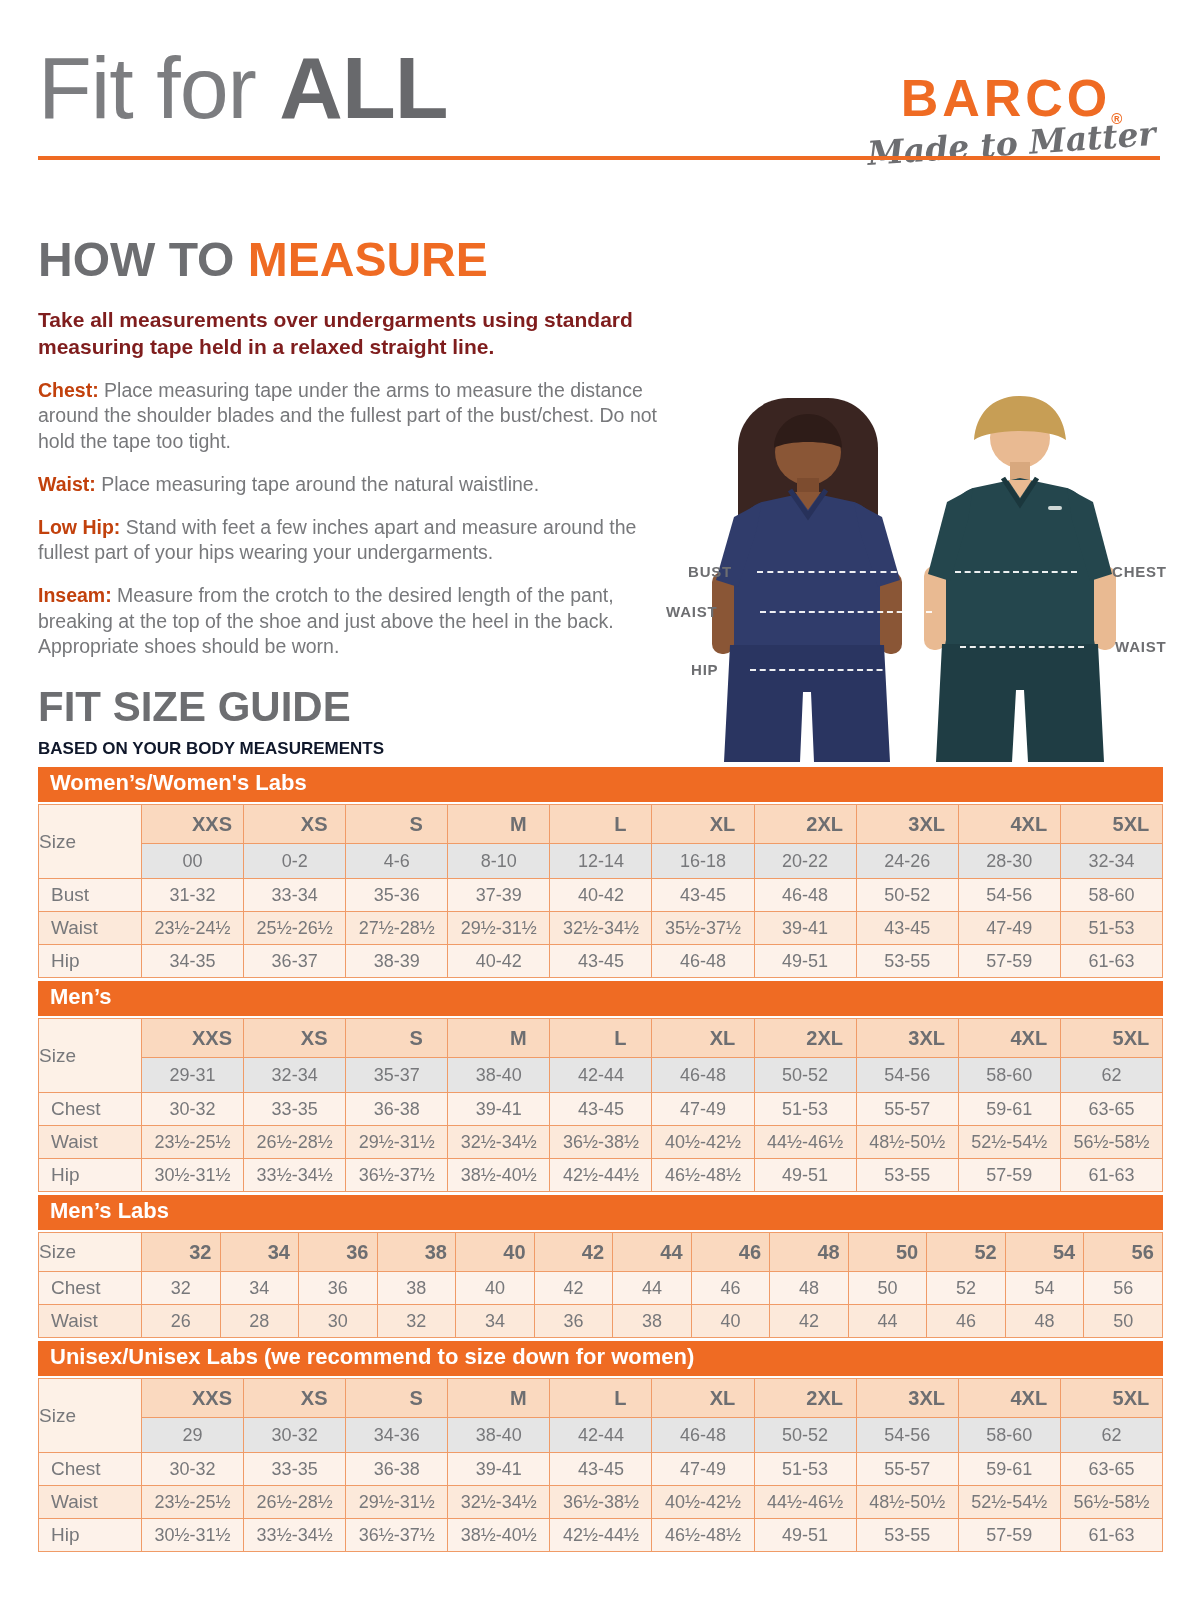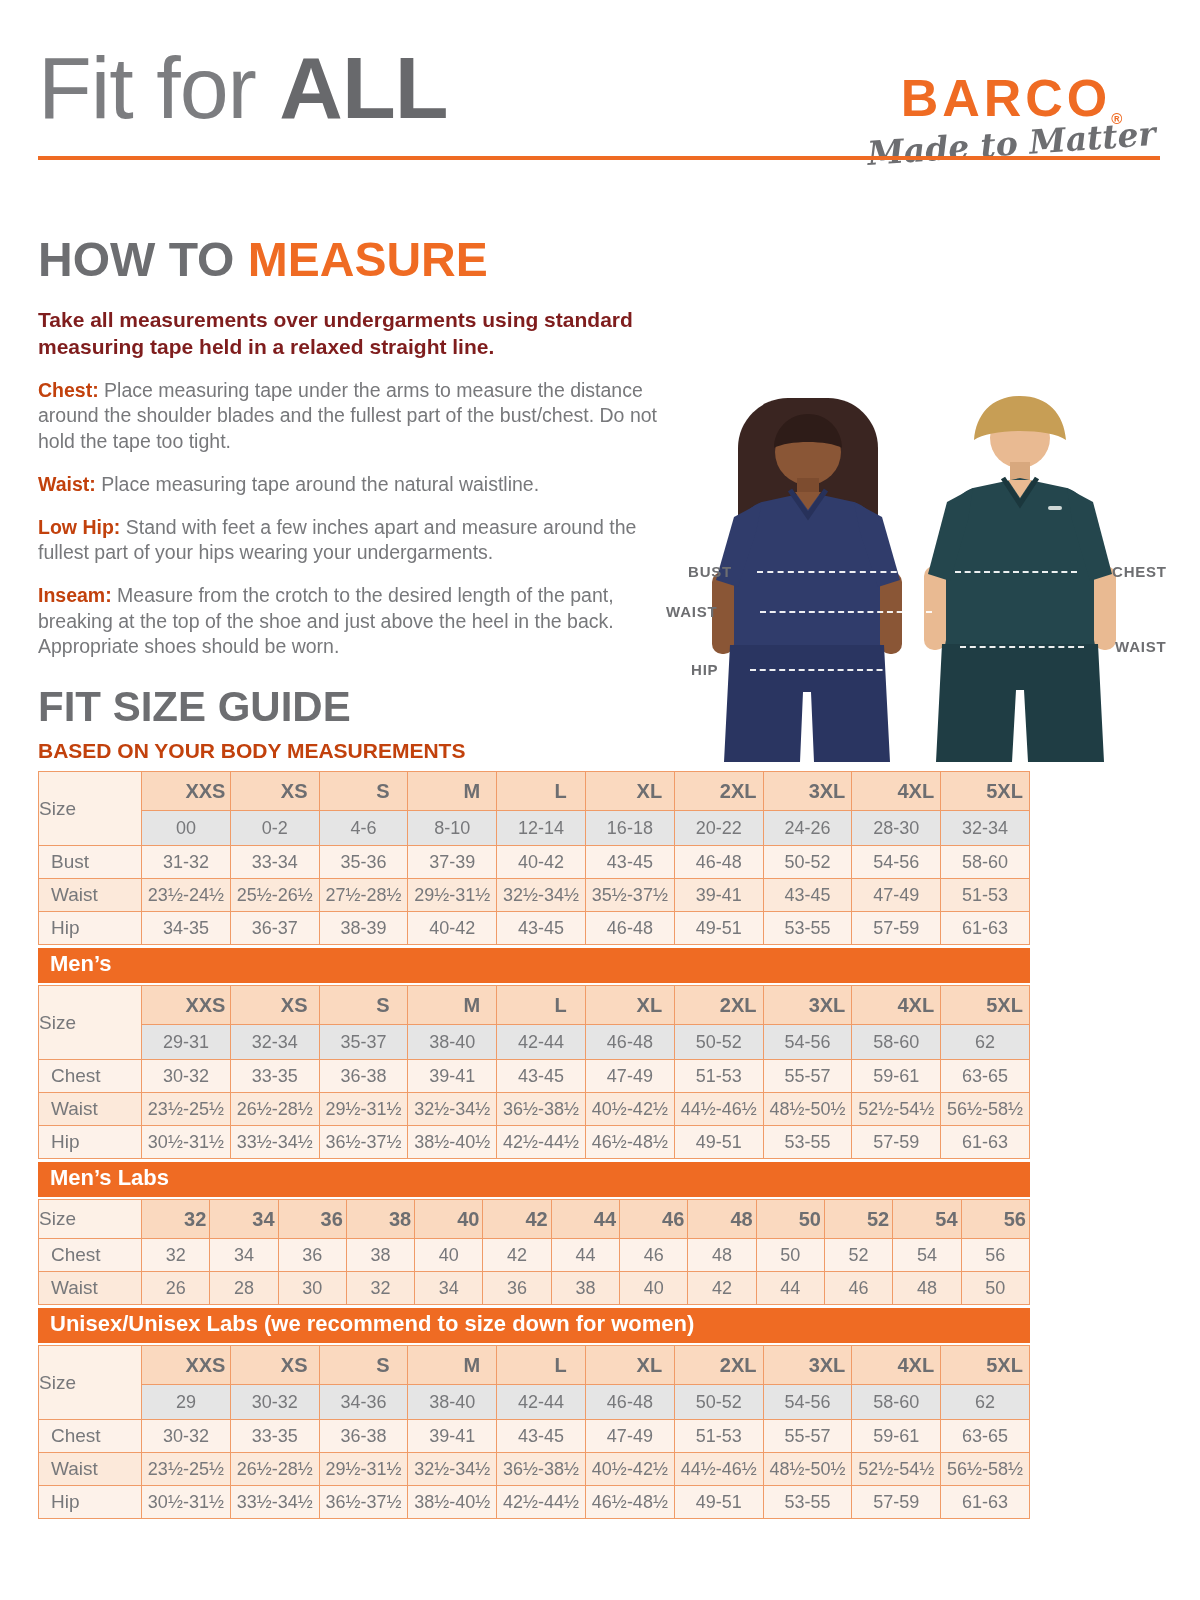--- a/index.html
+++ b/index.html
@@ -29,23 +29,23 @@
     color:#7f1d1d; line-height:1.3; }
   .measure-item { margin-top:17px; width:645px; font-size:19.5px; color:#77787B; line-height:1.32; }
   .measure-item .mlabel { color:#c2410c; font-weight:bold; }
 
   
   .figure { position:absolute; }
   .fig-label { position:absolute; font-size:15px; font-weight:bold; color:#6D6E71; letter-spacing:0.8px; }
   .meas-line { position:absolute; border-top:2px dashed rgba(255,255,255,0.92); }
 
   
-  .size-guide { position:absolute; left:38px; top:684px; width:992px; }
+  .size-guide { position:absolute; left:38px; top:684px; width:1125px; }
   .sg-heading { font-size:42px; font-weight:bold; color:#6D6E71; line-height:1.1; }
-  .sg-subheading { margin-top:9px; font-size:21px; font-weight:bold; color:#c2410c; }
+  .sg-subheading { margin-top:9px; font-size:17px; font-weight:bold; color:#0f172a; }
   #size-tables { margin-top:8px; }
 
   .table-banner { background:#EF6B23; color:#ffffff; font-weight:bold; font-size:22px;
     padding:3px 12px 6px; margin-top:3px; margin-bottom:2px; }
   table.size-table { width:100%; border-collapse:collapse; table-layout:fixed; }
   table.size-table td, table.size-table th {
     border:1px solid #F09B67; text-align:center; color:#77787B;
     font-size:18px; font-weight:normal; padding:0; height:32px; overflow:hidden; }
   table.size-table th.letter { background:#FAD9BF; color:#6D6E71; font-weight:bold;
     font-size:20px; height:38px;padding-left:39px; }
@@ -135,20 +135,21 @@
   <div class="fig-label" style="left:688px; top:563px;">BUST</div>
   <div class="fig-label" style="left:666px; top:603px;">WAIST</div>
   <div class="fig-label" style="left:691px; top:661px;">HIP</div>
   <div class="fig-label" style="left:1112px; top:563px;">CHEST</div>
   <div class="fig-label" style="left:1115px; top:638px;">WAIST</div>
 
   <div class="size-guide">
     <div class="sg-heading">FIT SIZE GUIDE</div>
     <div class="sg-subheading">BASED ON YOUR BODY MEASUREMENTS</div>
     <div id="size-tables">
+        <div class="table-banner">Women’s/Women's Labs</div>
         <table class="size-table">
           <colgroup>
             <col style="width: 103px;">
             <col>
             <col>
             <col>
             <col>
             <col>
             <col>
             <col>

